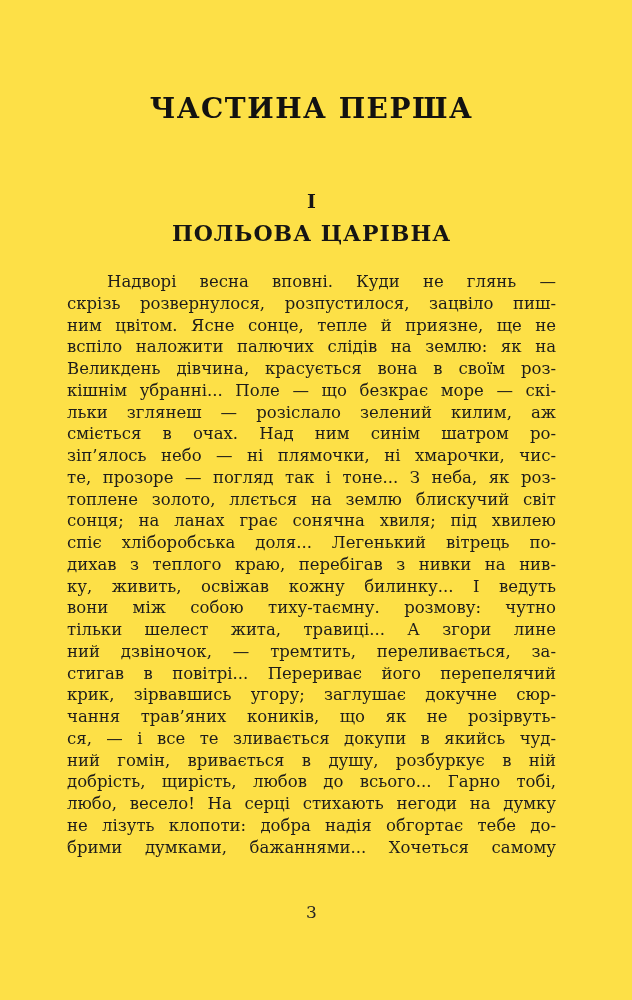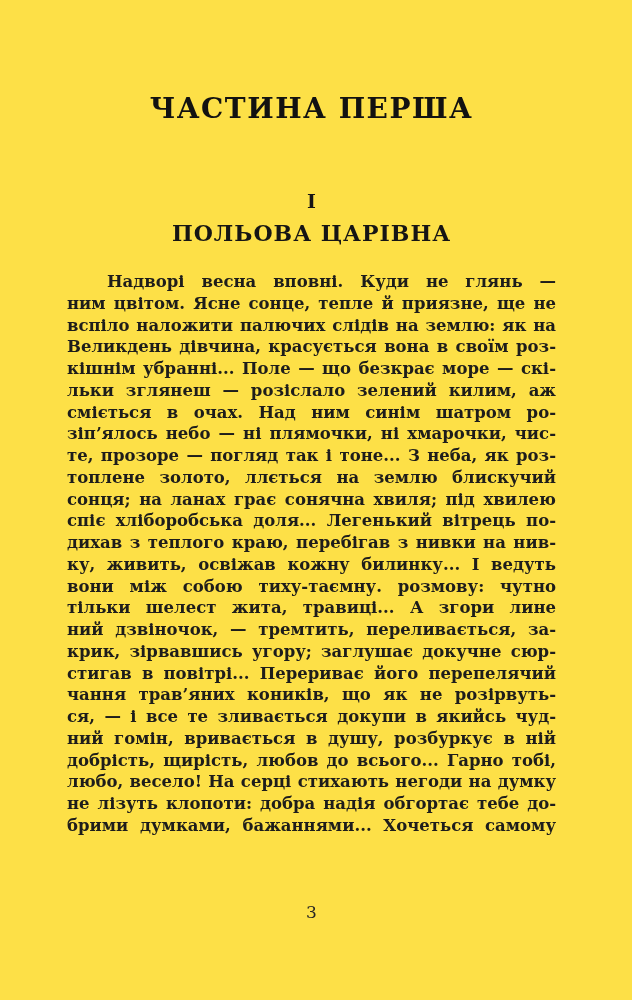--- a/index.html
+++ b/index.html
@@ -55,21 +55,20 @@
     width: 489px;
     font-size: 16.5px;
     line-height: 21.75px;
   }
   .text-line {
     text-align: justify;
     text-align-last: justify;
     -moz-text-align-last: justify;
     height: 21.75px;
     overflow: hidden;
-    font-weight: bold;
   }
   .text-line.indent {
     text-indent: 40px;
   }
   .page-number {
     position: absolute;
     top: 902px;
     left: 67px;
     width: 489px;
     text-align: center;
@@ -83,38 +82,39 @@
 <div class="book-page">
 
   <div class="part-title">ЧАСТИНА ПЕРША</div>
 
   <div class="chapter-number">I</div>
 
   <div class="chapter-title">ПОЛЬОВА ЦАРІВНА</div>
 
   <div class="page-body">
     <div class="text-line indent">Надворі весна вповні. Куди не глянь —</div>
+    <div class="text-line">скрізь розвернулося, розпустилося, зацвіло пиш-</div>
     <div class="text-line">ним цвітом. Ясне сонце, тепле й приязне, ще не</div>
     <div class="text-line">вспіло наложити палючих слідів на землю: як на</div>
     <div class="text-line">Великдень дівчина, красується вона в своїм роз-</div>
     <div class="text-line">кішнім убранні... Поле — що безкрає море — скі-</div>
     <div class="text-line">льки зглянеш — розіслало зелений килим, аж</div>
     <div class="text-line">сміється в очах. Над ним синім шатром ро-</div>
     <div class="text-line">зіп’ялось небо — ні плямочки, ні хмарочки, чис-</div>
     <div class="text-line">те, прозоре — погляд так і тоне... З неба, як роз-</div>
     <div class="text-line">топлене золото, ллється на землю блискучий світ</div>
     <div class="text-line">сонця; на ланах грає сонячна хвиля; під хвилею</div>
     <div class="text-line">спіє хліборобська доля... Легенький вітрець по-</div>
     <div class="text-line">дихав з теплого краю, перебігав з нивки на нив-</div>
     <div class="text-line">ку, живить, освіжав кожну билинку... І ведуть</div>
     <div class="text-line">вони між собою тиху-таємну. розмову: чутно</div>
     <div class="text-line">тільки шелест жита, травиці... А згори лине</div>
     <div class="text-line">ний дзвіночок, — тремтить, переливається, за-</div>
+    <div class="text-line">стигав в повітрі... Перериває його перепелячий</div>
     <div class="text-line">крик, зірвавшись угору; заглушає докучне сюр-</div>
-    <div class="text-line">стигав в повітрі... Перериває його перепелячий</div>
     <div class="text-line">чання трав’яних коників, що як не розірвуть-</div>
     <div class="text-line">ся, — і все те зливається докупи в якийсь чуд-</div>
     <div class="text-line">ний гомін, вривається в душу, розбуркує в ній</div>
     <div class="text-line">добрість, щирість, любов до всього... Гарно тобі,</div>
     <div class="text-line">любо, весело! На серці стихають негоди на думку</div>
     <div class="text-line">не лізуть клопоти: добра надія обгортає тебе до-</div>
     <div class="text-line">брими думками, бажаннями... Хочеться самому</div>
   </div>
 
   <div class="page-number">3</div>

